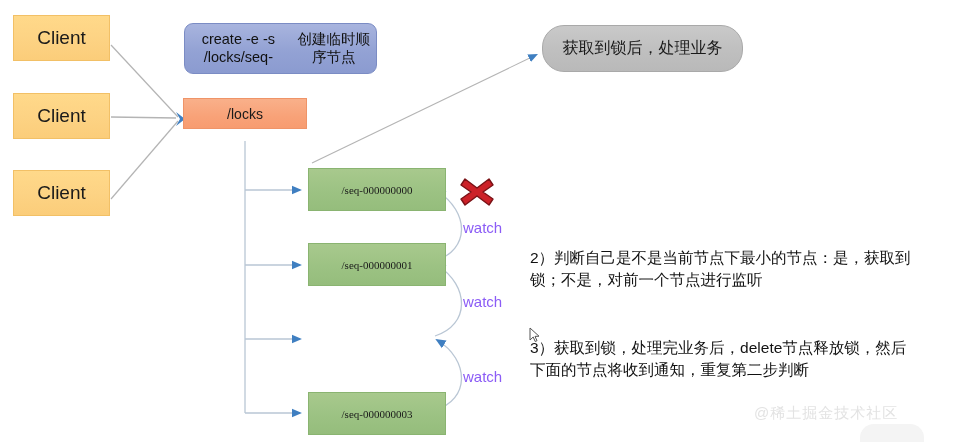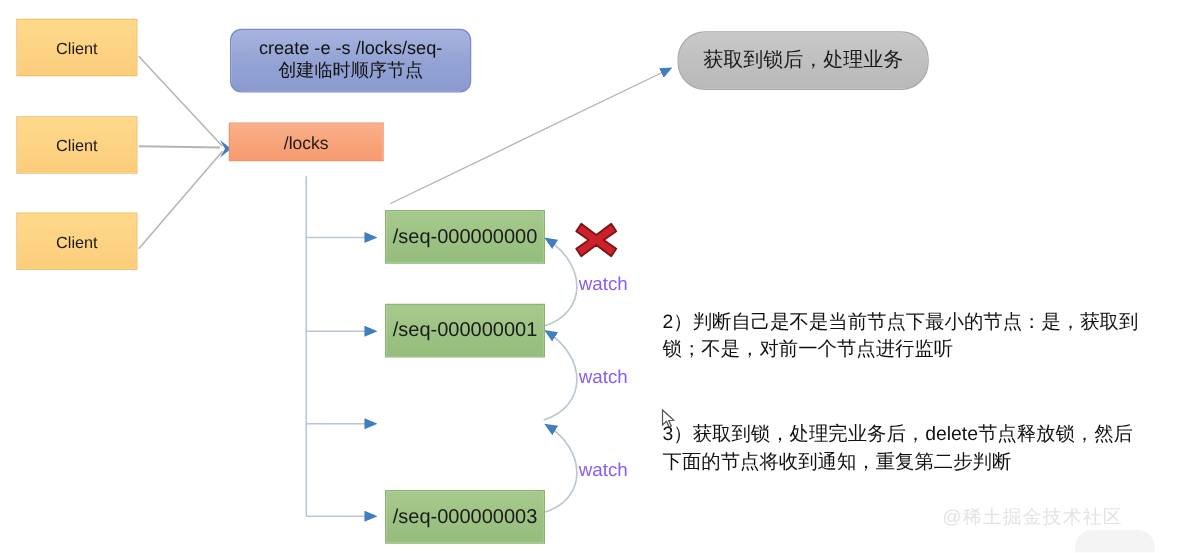--- a/index.html
+++ b/index.html
@@ -22,61 +22,62 @@
     align-items: center;
     justify-content: center;
     text-align: center;
     color: #1a1a1a;
   }
   .client-box {
     width: 97px;
     height: 46px;
     background: linear-gradient(180deg, #ffd98a 0%, #fdd384 50%, #fbcd7a 100%);
     border: 1px solid #f2c066;
-    font-size: 13px;
+    font-size: 19px;
   }
   .locks-box {
     left: 183px;
     top: 98px;
     width: 124px;
     height: 31px;
     background: linear-gradient(180deg, #f9b08a 0%, #f8a278 60%, #f79c70 100%);
     border: 1px solid #ef9468;
     font-size: 14px;
   }
   .create-box {
     left: 184px;
     top: 23px;
     width: 193px;
     height: 51px;
     border-radius: 9px;
     background: linear-gradient(180deg, #a8b4de 0%, #93a2d4 55%, #8b9bd0 100%);
     border: 1px solid #7b8cc4;
     font-size: 14.5px;
     line-height: 1.22;
-    flex-direction: column;
+    flex-direction: row;
     color: #111;
   }
   .gray-box {
     left: 542px;
     top: 25px;
     width: 201px;
     height: 47px;
     border-radius: 22px;
     background: linear-gradient(180deg, #c9c9c9 0%, #bfbfbf 55%, #b9b9b9 100%);
     border: 1px solid #a9a9a9;
     font-size: 16px;
   }
   .seq-box {
     left: 308px;
-    width: 128px;
+    width: 138px;
     height: 43px;
     background: linear-gradient(180deg, #a8c98d 0%, #9cc283 55%, #95bd7c 100%);
     border: 1px solid #8ab471;
-    font-size: 16px;
+    font-size: 11px;
+    font-family: Liberation Serif, serif;
   }
   .watch-label {
     position: absolute;
     font-size: 15px;
     color: #8b5cf6;
     white-space: nowrap;
   }
   .step-text {
     position: absolute;
     font-size: 15.5px;

